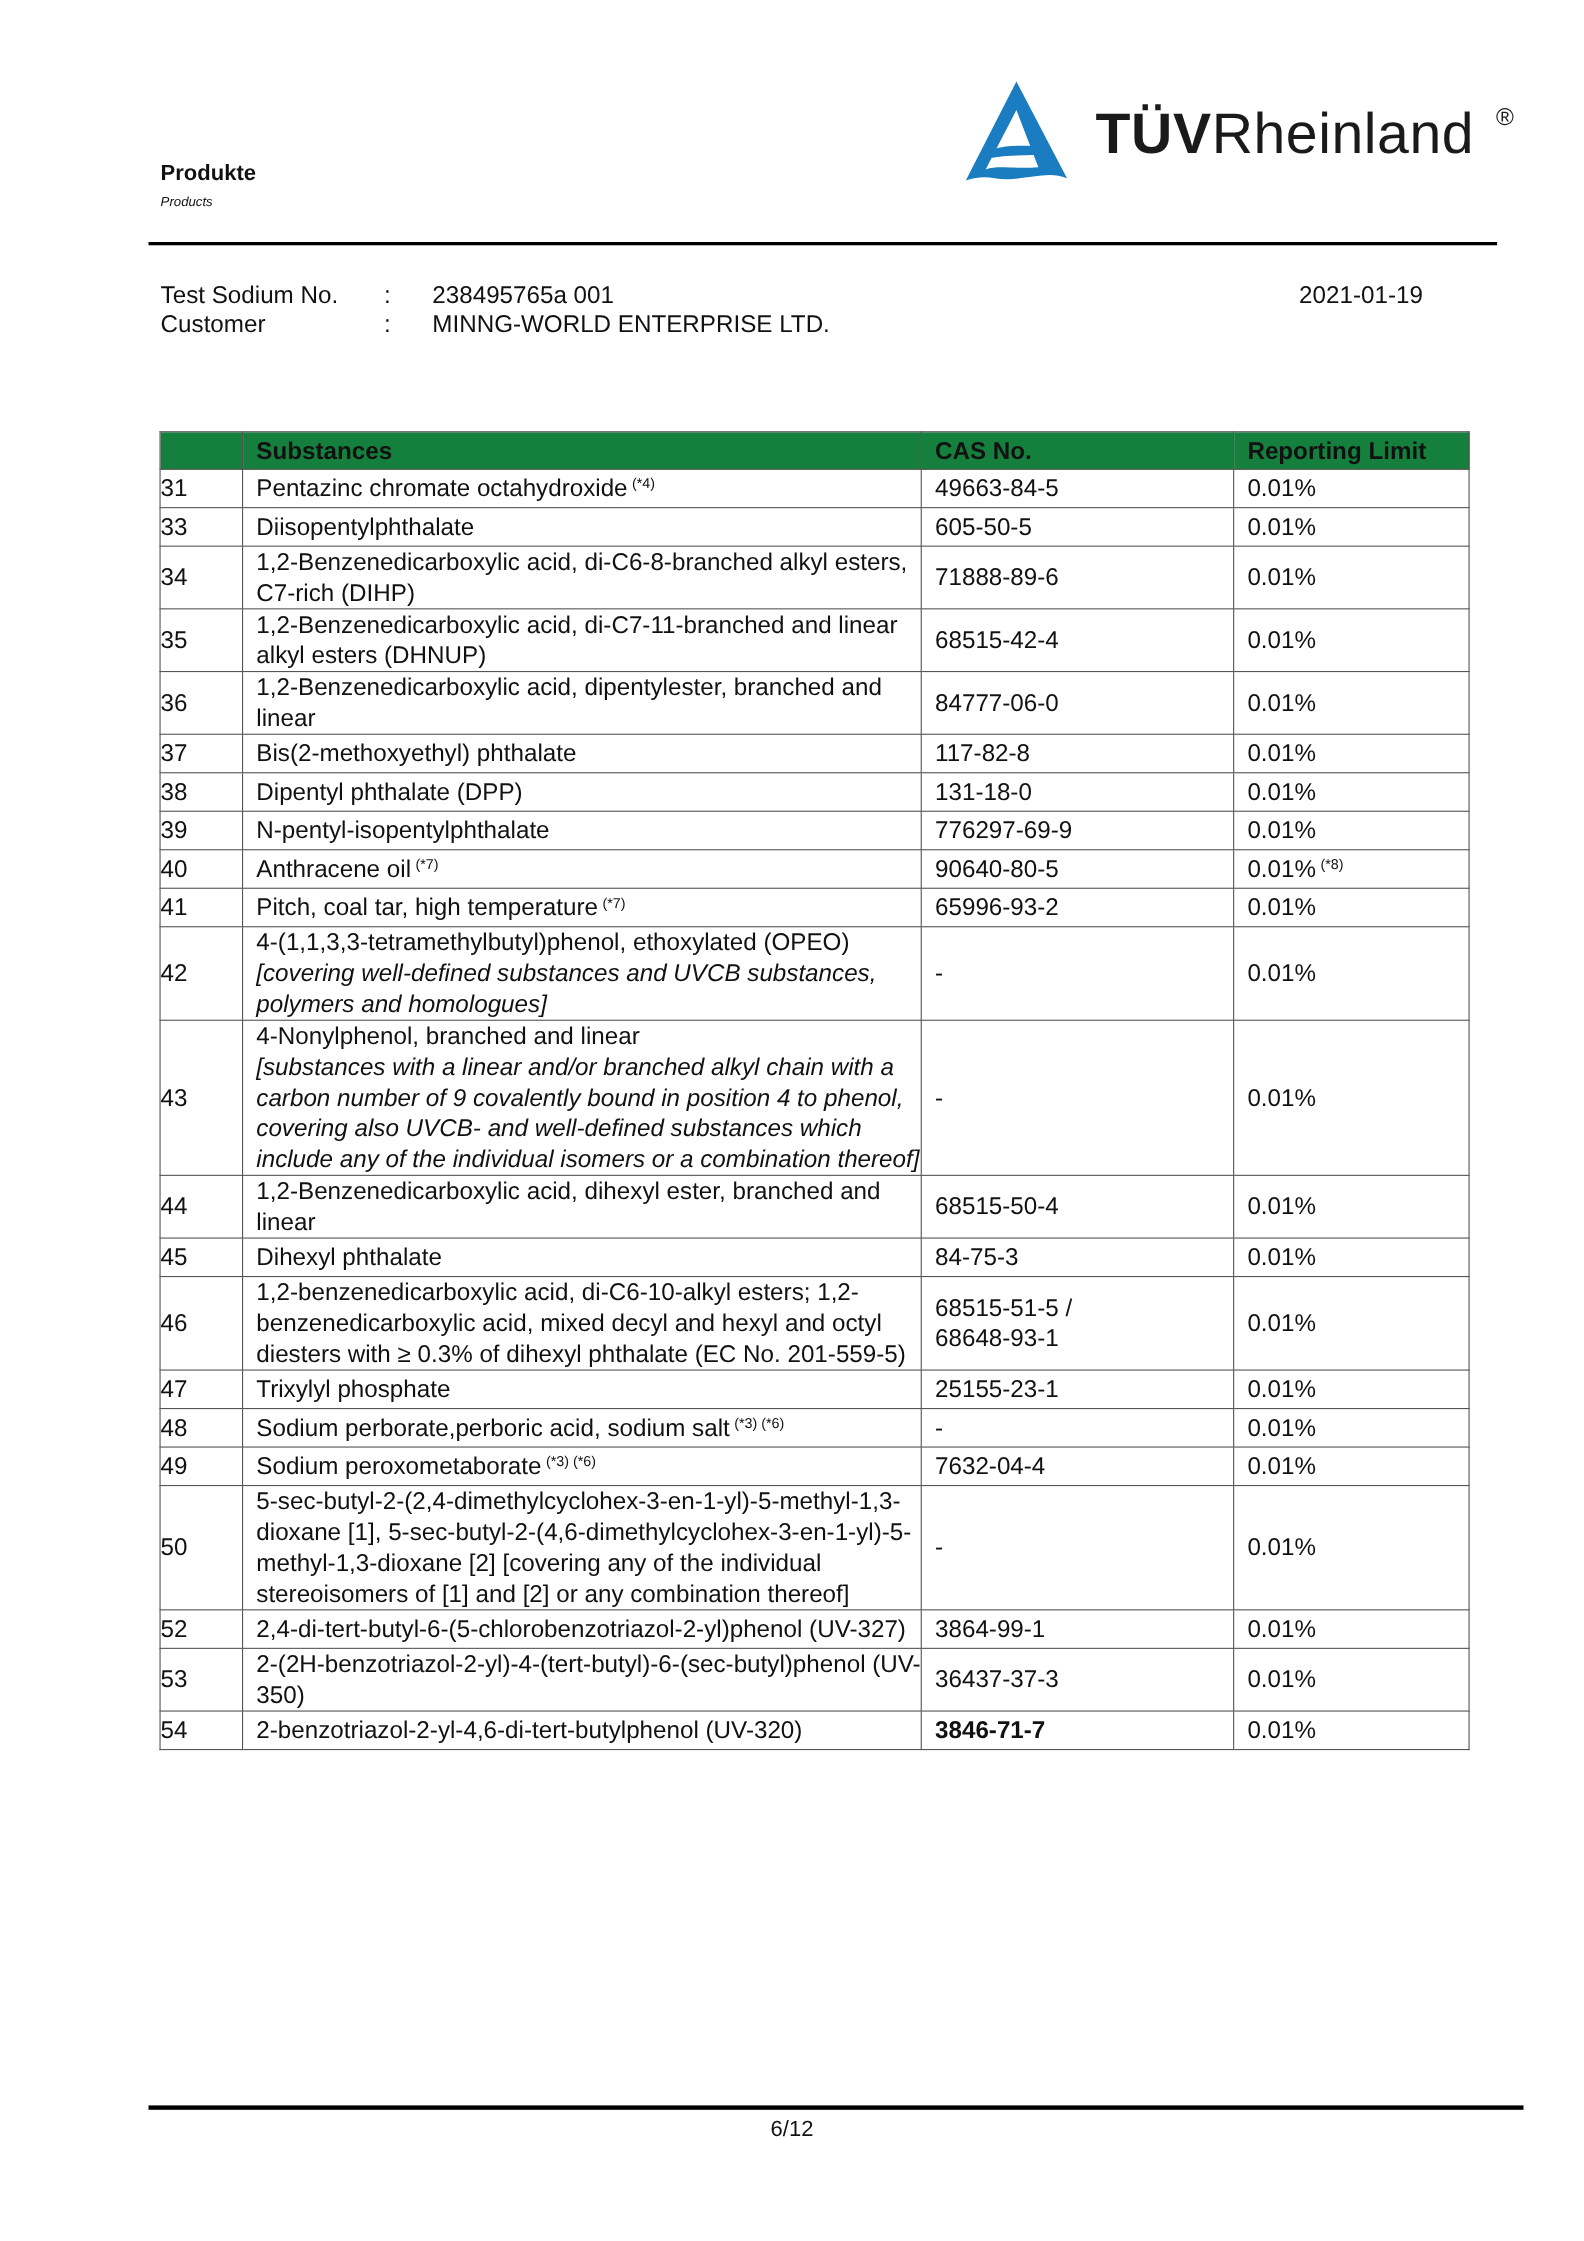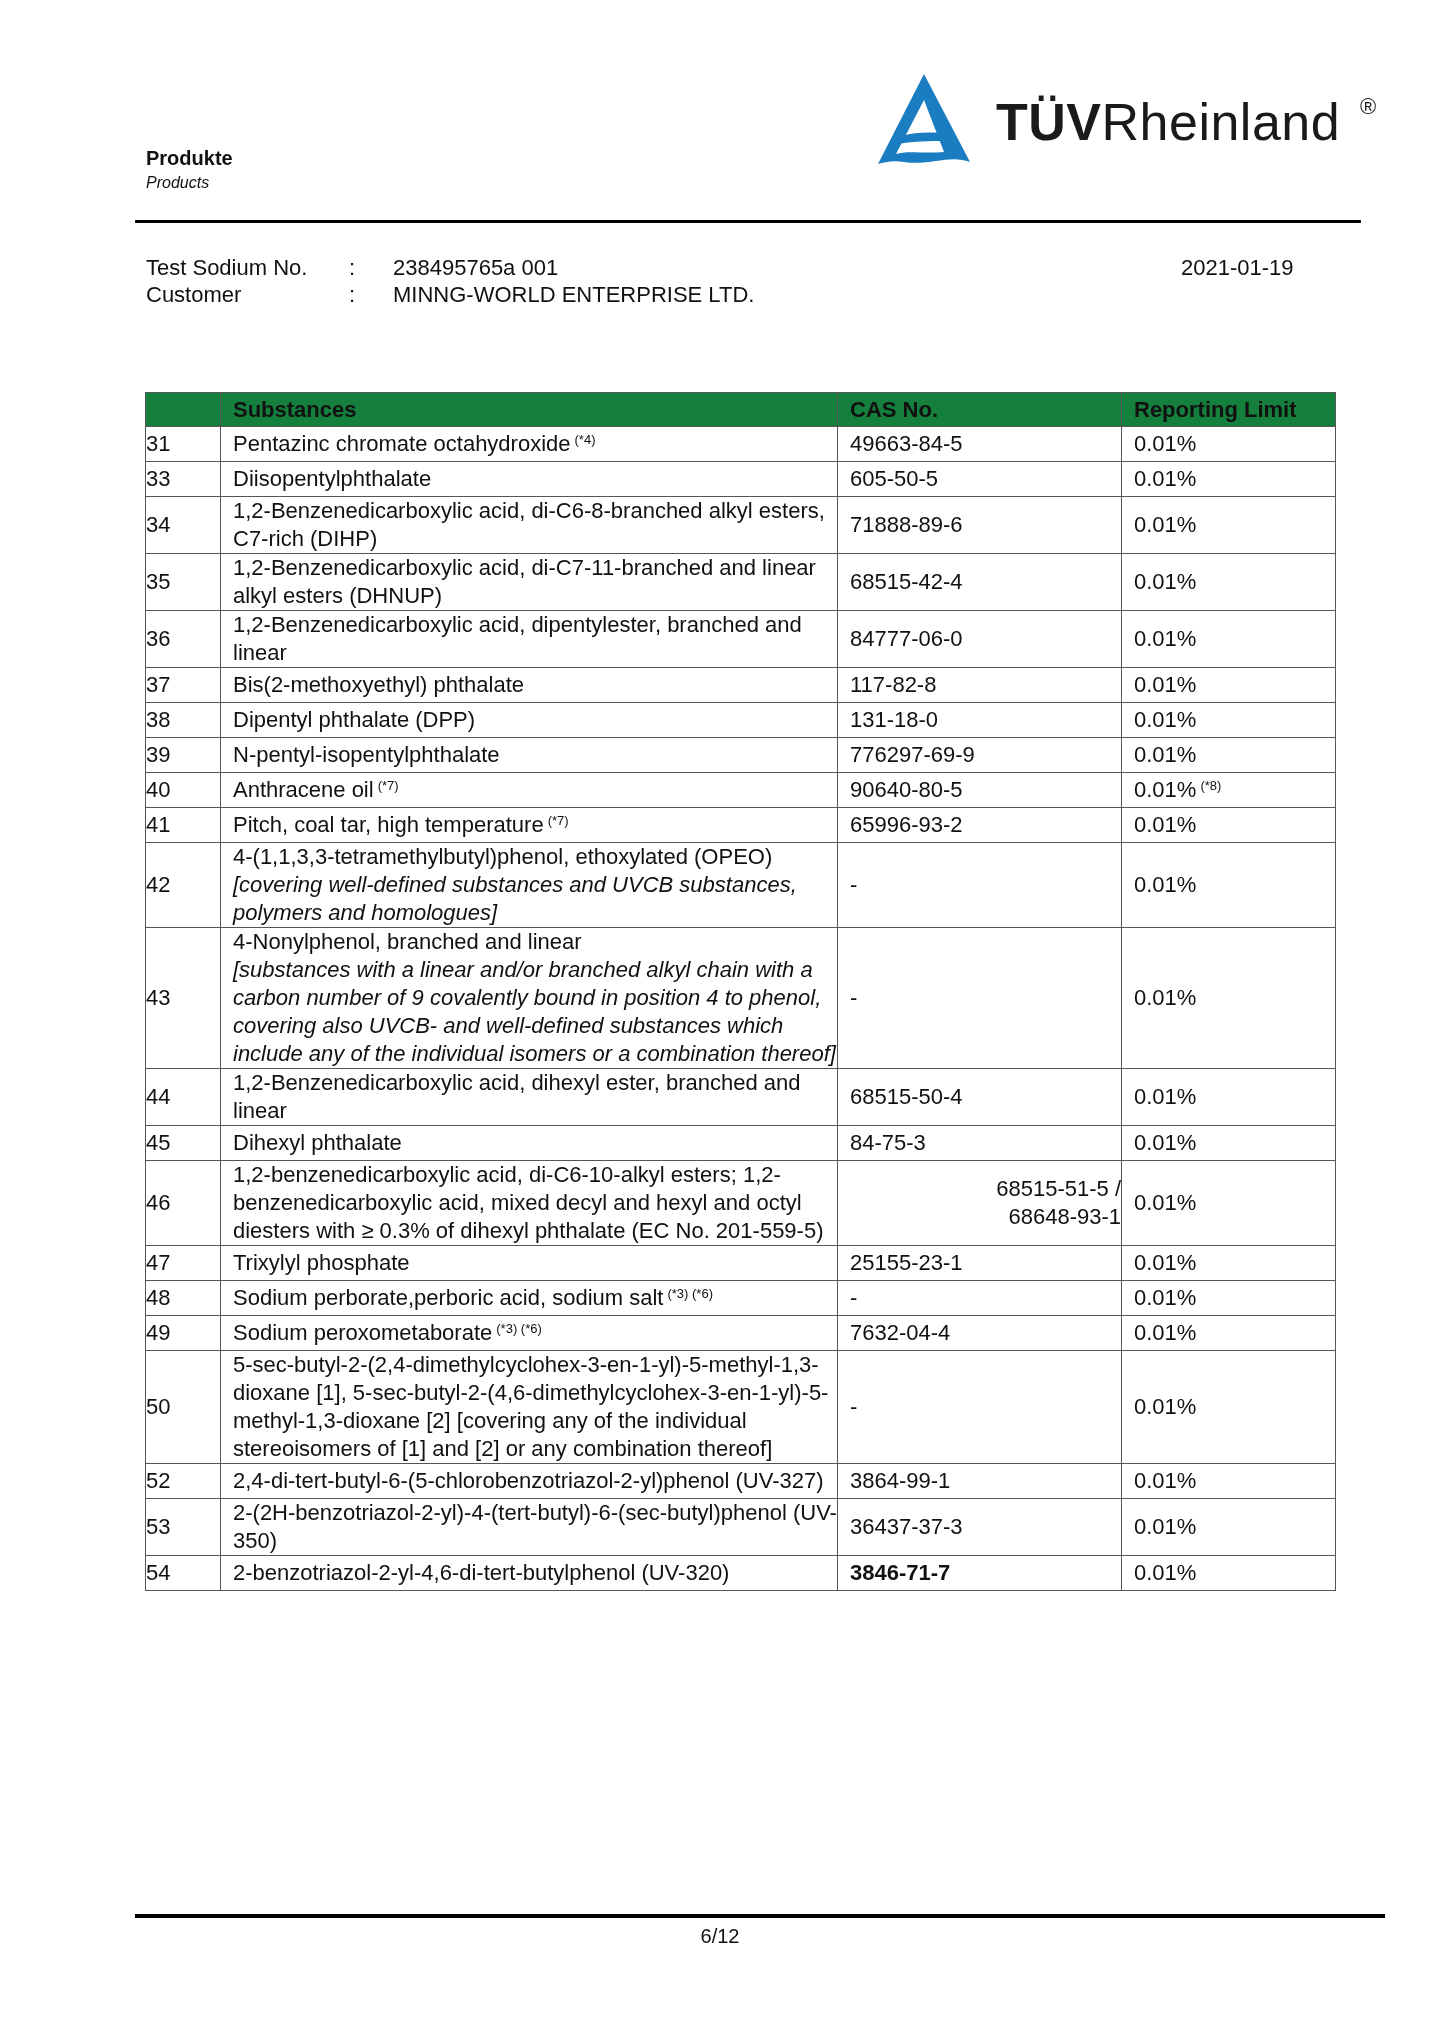--- a/index.html
+++ b/index.html
@@ -2,21 +2,21 @@
 <html><head>
 <meta charset="utf-8">
 <style>
   html, body { margin: 0; padding: 0; background: #ffffff; }
   body { width: 1440px; height: 2037px; position: relative; overflow: hidden;
          font-family: "Liberation Sans", sans-serif; color: #111111; }
   .abs { position: absolute; }
 
   
   .dept-de { left: 146px; top: 146px; font-size: 20px; font-weight: bold; line-height: 24px; }
-  .dept-en { left: 146px; top: 171px; font-size: 16px; font-style: italic; line-height: 24px; }
+  .dept-en { left: 146px; top: 171px; font-size: 12px; font-style: italic; line-height: 24px; }
   .logo { left: 872px; top: 70px; width: 500px; height: 100px; }
   .logo svg { position: absolute; left: 0; top: 0; }
   .logo-text { position: absolute; left: 124px; top: 22px; font-size: 52px; line-height: 60px; color: #1a1a1a; letter-spacing: 0.5px; white-space: nowrap; }
   .logo-text .tuv { font-weight: bold; }
   .logo-reg { position: absolute; left: 488px; top: 26px; font-size: 22px; line-height: 22px; color: #1a1a1a; }
   .rule-top { left: 135px; top: 220px; width: 1226px; height: 3px; background: #000; }
 
   .meta { font-size: 22px; line-height: 27px; }
   .meta-label { left: 146px; }
   .meta-colon { left: 349px; }
@@ -162,21 +162,21 @@
       </tr>
       <tr>
         <td class="num">45</td>
         <td><span>Dihexyl phthalate</span></td>
         <td style="white-space: pre-line;"><span>84-75-3</span></td>
         <td><span>0.01%</span></td>
       </tr>
       <tr>
         <td class="num">46</td>
         <td><span>1,2-benzenedicarboxylic acid, di-C6-10-alkyl esters; 1,2-benzenedicarboxylic acid, mixed decyl and hexyl and octyl diesters with ≥ 0.3% of dihexyl phthalate (EC No. 201-559-5)</span></td>
-        <td style="white-space: pre-line; text-align: right;"><span>68515-51-5 /
+        <td style="white-space: pre-line;"><span>68515-51-5 /
 68648-93-1</span></td>
         <td><span>0.01%</span></td>
       </tr>
       <tr>
         <td class="num">47</td>
         <td><span>Trixylyl phosphate</span></td>
         <td style="white-space: pre-line; margin-top: 28px;"><span>25155-23-1</span></td>
         <td><span>0.01%</span></td>
       </tr>
       <tr>

